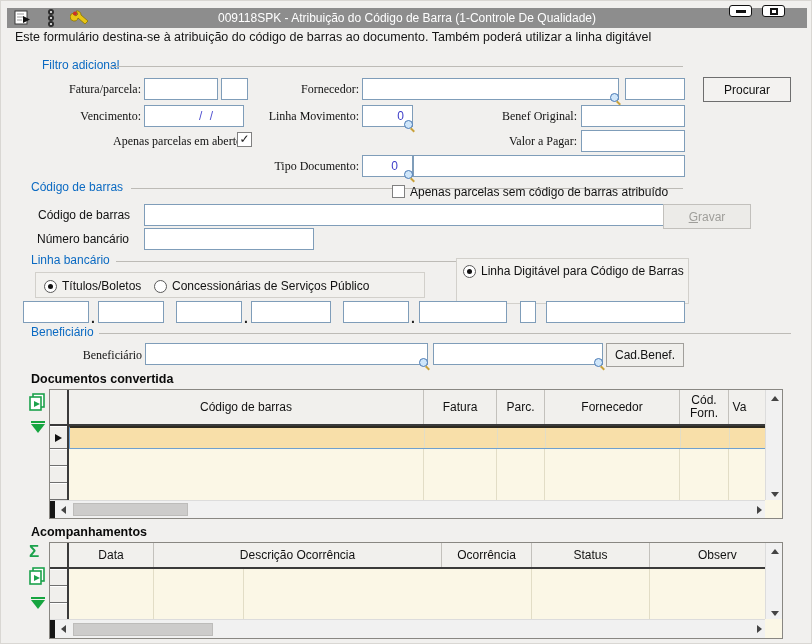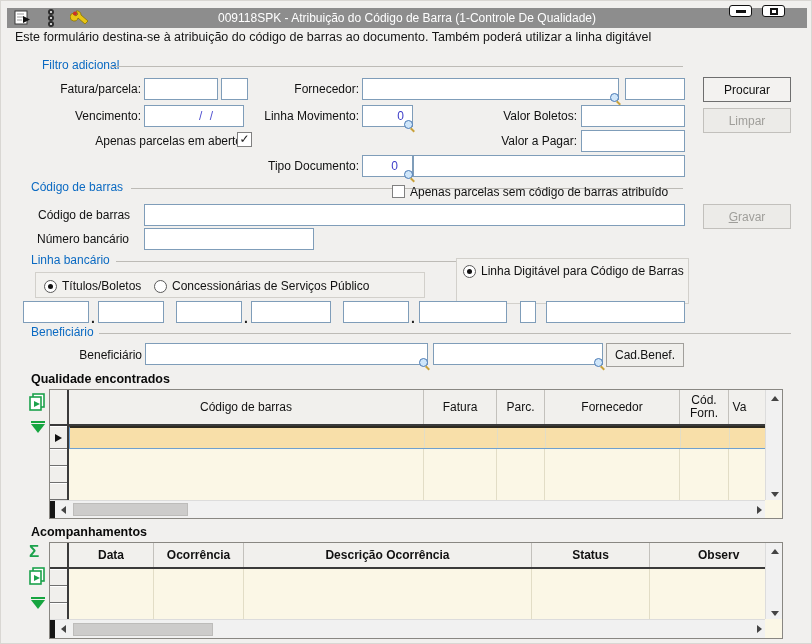--- a/index.html
+++ b/index.html
@@ -18,21 +18,21 @@
 
 
 .desc{position:absolute;left:14px;top:29px;font-size:12.5px;line-height:15px;color:#151515;}
 
 
 .section{position:absolute;font-size:12px;color:#0b6ac2;}
 .sline{position:absolute;height:1px;background:#bdbbb6;}
 
 
 .label{position:absolute;font-size:12px;color:#111;white-space:nowrap;}
-.r{text-align:right;}
+.r{text-align:right;font-family:Liberation Serif, serif;}
 .field{position:absolute;height:22px;}
 .field input{width:100%;height:100%;border:1px solid #7f9db9;background:#fff;font:12px "Liberation Sans",sans-serif;padding:0 4px;color:#111;}
 .field input.val{color:#3d3dc8;text-align:right;}
 .field input.mask{color:#5050d0;text-align:right;padding-right:28px;letter-spacing:2px;}
 .mag{position:absolute;right:-2px;bottom:-4px;width:11px;height:11px;cursor:pointer;}
 .mag::before{content:"";position:absolute;left:0;top:0;width:7px;height:7px;border:1px solid #4a7ab5;border-radius:50%;background:#cfe6fa;}
 .mag::after{content:"";position:absolute;right:0px;bottom:0px;width:5px;height:2px;background:#c9a23a;transform:rotate(45deg);}
 
 
 .btn{position:absolute;font-size:12px;background:#f0efec;border:1px solid #a19f9b;display:flex;align-items:center;justify-content:center;cursor:pointer;color:#111;}
@@ -145,44 +145,43 @@
   <div class="field" style="left:624px;top:77px;width:60px;"><input style=""></div>
 
   <div class="btn primary" style="left:702px;top:76px;width:88px;height:25px;">Procurar</div>
 
   <div class="label r" style="left:10px;top:108px;width:130px;">Vencimento:</div>
   <div class="field" style="left:143px;top:104px;width:100px;"><input class="mask" value="/ /" style=""></div>
 
   <div class="label r" style="left:250px;top:108px;width:108px;">Linha Movimento:</div>
   <div class="field" style="left:361px;top:104px;width:51px;"><input class="val" style="padding-right: 8px;" value="0"><span class="mag"></span></div>
 
-  <div class="label r" style="left:460px;top:108px;width:116px;">Valor Boletos:</div>
+  <div class="label r" style="left:460px;top:108px;width:116px;">Benef Original:</div>
   <div class="field" style="left:580px;top:104px;width:104px;"><input style=""></div>
 
-  <div class="btn disabled" style="left:702px;top:107px;width:88px;height:25px;">Limpar</div>
 
   <div class="label r" style="left:20px;top:133px;width:221px;">Apenas parcelas em aberto</div>
   <div class="checkbox cb-lg" style="left:236px;top:131px;">✓</div>
 
   <div class="label r" style="left:460px;top:133px;width:116px;">Valor a Pagar:</div>
   <div class="field" style="left:580px;top:129px;width:104px;"><input style=""></div>
 
   <div class="label r" style="left:250px;top:158px;width:108px;">Tipo Documento:</div>
   <div class="field" style="left:361px;top:154px;width:51px;"><input class="val" style="padding-right: 14px;" value="0"><span class="mag"></span></div>
   <div class="field" style="left:412px;top:154px;width:272px;"><input style=""></div>
 
   <div class="section" style="left:30px;top:179px;">Código de barras</div>
   <div class="sline" style="left:130px;top:187px;width:552px;"></div>
 
   <div class="checkbox cb-sm" style="left:391px;top:184px;"></div>
   <div class="label" style="left:409px;top:184px;">Apenas parcelas sem código de barras atribuído</div>
 
   <div class="label" style="left:37px;top:207px;">Código de barras</div>
   <div class="field" style="left:143px;top:203px;width:541px;"><input style=""></div>
-  <div class="btn disabled" style="left:702px;top:203px;width:88px;height:25px;">
+  <div class="btn disabled" style="left:662px;top:203px;width:88px;height:25px;">
       <span class="ul">Gravar</span>
     </div>
 
   <div class="label" style="left:36px;top:231px;">Número bancário</div>
   <div class="field" style="left:143px;top:227px;width:170px;"><input style=""></div>
 
   <div class="section" style="left:30px;top:252px;">Linha bancário</div>
   <div class="sline" style="left:115px;top:260px;width:567px;"></div>
 
   <div class="radiogrp" style="left:34px;top:271px;width:390px;height:26px;background:#f2f1ee;">
@@ -216,21 +215,21 @@
   <div class="field" style="left:545px;top:300px;width:139px;"><input style=""></div>
 
   <div class="section" style="left:30px;top:324px;">Beneficiário</div>
   <div class="sline" style="left:98px;top:332px;width:692px;"></div>
 
   <div class="label r" style="left:40px;top:347px;width:101px;">Beneficiário</div>
   <div class="field" style="left:144px;top:342px;width:283px;"><input style=""><span class="mag"></span></div>
   <div class="field" style="left:432px;top:342px;width:170px;"><input style=""><span class="mag"></span></div>
   <div class="btn" style="left:605px;top:342px;width:78px;height:24px;">Cad.Benef.</div>
 
-  <div class="gridhead" style="left:30px;top:371px;">Qualidade encontrados</div>
+  <div class="gridhead" style="left:30px;top:371px;">Documentos convertida</div>
 
   <div class="gtool" style="left:27px;top:392px;">
     <svg width="19" height="19" viewBox="0 0 19 19">
       <rect x="5" y="1" width="11" height="13" fill="#fff" stroke="#1ca24c" stroke-width="1.6"></rect>
       <rect x="2" y="4" width="11" height="13" fill="#fff" stroke="#1ca24c" stroke-width="1.6"></rect>
       <polygon points="6,8 12,11 6,14" fill="#1ca24c"></polygon>
     </svg>
   </div>
   <div class="gtool" style="left:30px;top:420px;">
     <div class="bar-top"></div>
@@ -304,25 +303,25 @@
       <rect x="2" y="4" width="11" height="13" fill="#fff" stroke="#1ca24c" stroke-width="1.6"></rect>
       <polygon points="6,8 12,11 6,14" fill="#1ca24c"></polygon>
     </svg>
   </div>
   <div class="gtool" style="left:30px;top:596px;">
     <div class="bar-top"></div>
     <div class="tri-down-big"></div>
   </div>
 
   <div class="grid" style="left:48px;top:541px;width:734px;height:97px;">
-    <div class="ghead" style="height:26px;font-weight:bold;">
+    <div class="ghead" style="height:26px;">
       <div class="gcell sel" style="width:19px;"></div>
       <div class="gcell" style="width:85px;">Data</div>
+      <div class="gcell" style="width:288px;">Descrição Ocorrência</div>
       <div class="gcell" style="width:90px;">Ocorrência</div>
-      <div class="gcell" style="width:288px;">Descrição Ocorrência</div>
       <div class="gcell" style="width:118px;">Status</div>
       <div class="gcell" style="width:117px;border-right:none;justify-content:flex-start;padding-left:48px;">Observ</div>
     </div>
 
     <div class="selstrip" style="top:26px;height:52px;">
       <div class="selcell" style="height:17px;"></div>
       <div class="selcell" style="height:17px;"></div>
       <div class="selcell" style="height:17px;"></div>
     </div>
 

